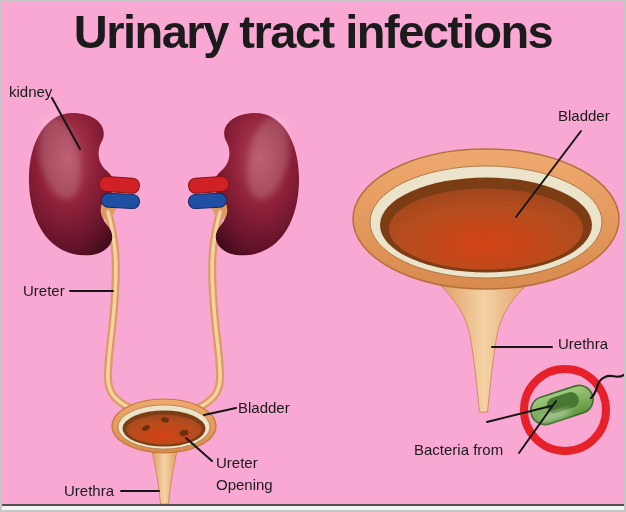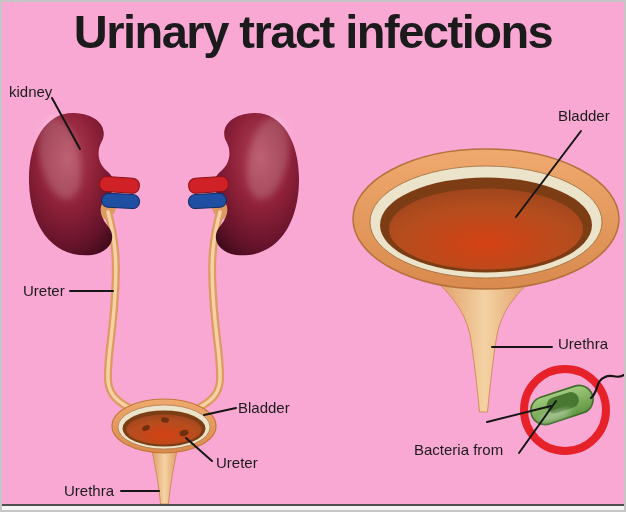--- a/index.html
+++ b/index.html
@@ -137,20 +137,21 @@
   </svg>
 
   <div class="lbl" style="left:7px;top:81px;">kidney</div>
 
   <div class="lbl" style="left:21px;top:280px;">Ureter</div>
 
   <div class="lbl" style="left:236px;top:397px;">Bladder</div>
 
   <div class="lbl lbl-two" style="left:214px;top:450px;line-height:22px;">
     <span class="ln">Ureter</span>
+    <span class="ln">Opening</span>
   </div>
 
   <div class="lbl" style="left:62px;top:480px;">Urethra</div>
 
   <div class="lbl" style="left:556px;top:105px;">Bladder</div>
 
   <div class="lbl" style="left:556px;top:333px;">Urethra</div>
 
   <div class="lbl lbl-two" style="left:412px;top:437px;">
     <span class="ln">Bacteria from</span>

